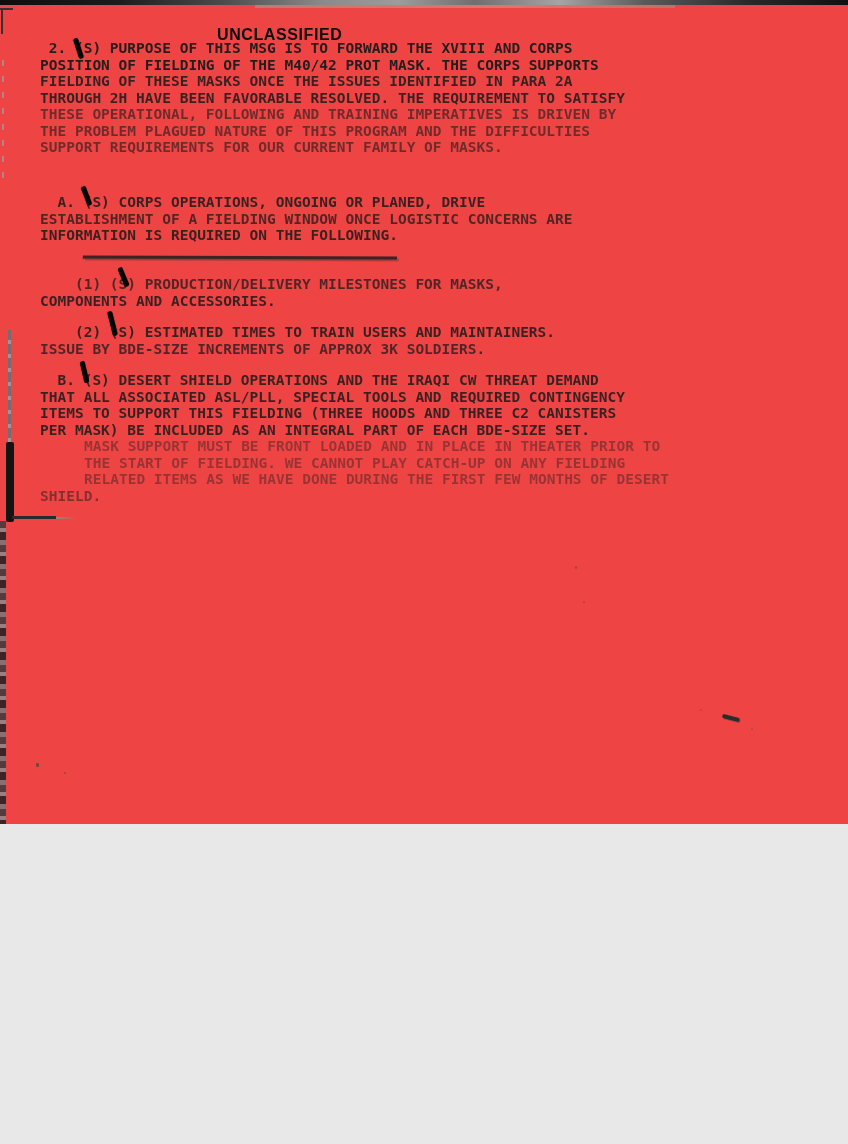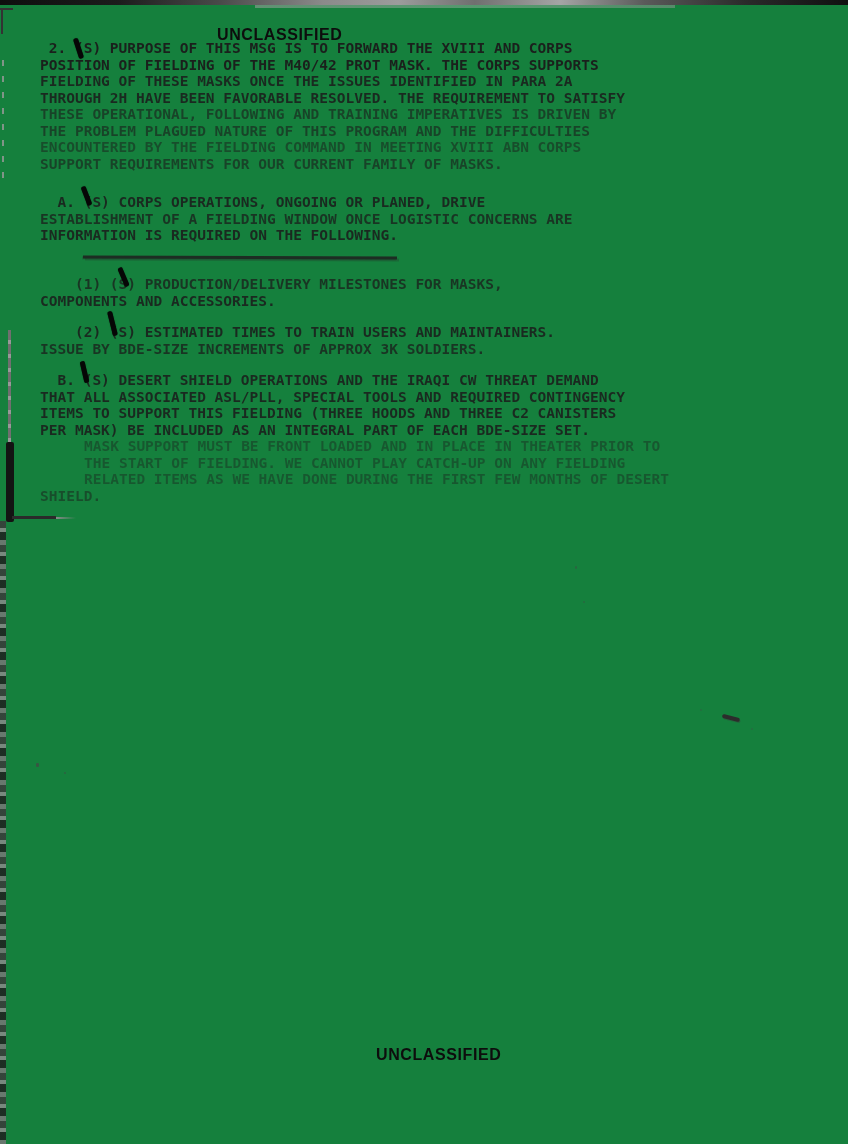--- a/index.html
+++ b/index.html
@@ -1,19 +1,19 @@
 <!DOCTYPE html>
 <html><head>
 <meta charset="utf-8">
 <style>
   html,body{margin:0;padding:0;background:#e8e8e8;}
   .page{
     position:relative;
-    width:848px;height:1144px;
-    background:#15803d;
+    width:848px;height:824px;
+    background:#ef4444;
     overflow:hidden;
     font-family:"DejaVu Sans Mono","Liberation Mono",monospace;
   }
   
   .top-band{
     position:absolute;left:0;top:0;width:848px;height:5px;
     background:linear-gradient(90deg,#0e0e0e 0%,#1c1c1c 14%,#4a4a4a 26%,#8a8a8a 38%,#9c9c9c 47%,#6f6f6f 56%,#a5a5a5 66%,#5a5a5a 76%,#2a2a2a 88%,#101010 100%);
   }
   .top-band-smudge{
     position:absolute;left:255px;top:5px;width:420px;height:3px;
@@ -107,21 +107,20 @@
   <div class="classification top">UNCLASSIFIED</div>
   <div class="classification bottom">UNCLASSIFIED</div>
 
   <div class="para" style="top:40px;">
     <div class="tline f1"> 2. (S) PURPOSE OF THIS MSG IS TO FORWARD THE XVIII AND CORPS</div>
     <div class="tline f1">POSITION OF FIELDING OF THE M40/42 PROT MASK. THE CORPS SUPPORTS</div>
     <div class="tline f2">FIELDING OF THESE MASKS ONCE THE ISSUES IDENTIFIED IN PARA 2A</div>
     <div class="tline f2">THROUGH 2H HAVE BEEN FAVORABLE RESOLVED. THE REQUIREMENT TO SATISFY</div>
     <div class="tline f4">THESE OPERATIONAL, FOLLOWING AND TRAINING IMPERATIVES IS DRIVEN BY</div>
     <div class="tline f4">THE PROBLEM PLAGUED NATURE OF THIS PROGRAM AND THE DIFFICULTIES</div>
-    <div class="tline f5">ENCOUNTERED BY THE FIELDING COMMAND IN MEETING XVIII ABN CORPS</div>
     <div class="tline f4">SUPPORT REQUIREMENTS FOR OUR CURRENT FAMILY OF MASKS.</div>
   </div>
 
   <div class="para" style="top:194px;">
     <div class="tline f2">  A. (S) CORPS OPERATIONS, ONGOING OR PLANED, DRIVE</div>
     <div class="tline f3">ESTABLISHMENT OF A FIELDING WINDOW ONCE LOGISTIC CONCERNS ARE</div>
     <div class="tline f2">INFORMATION IS REQUIRED ON THE FOLLOWING.</div>
   </div>
 
   <div class="para" style="top:276px;">

